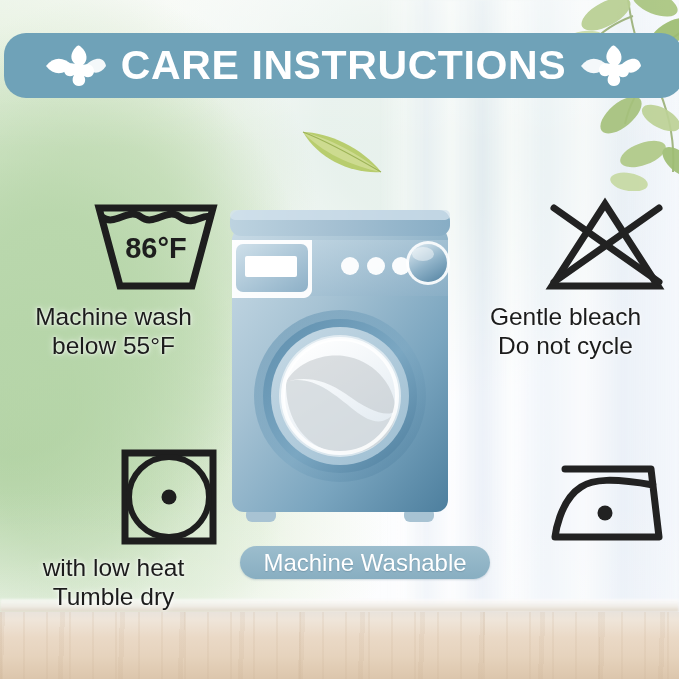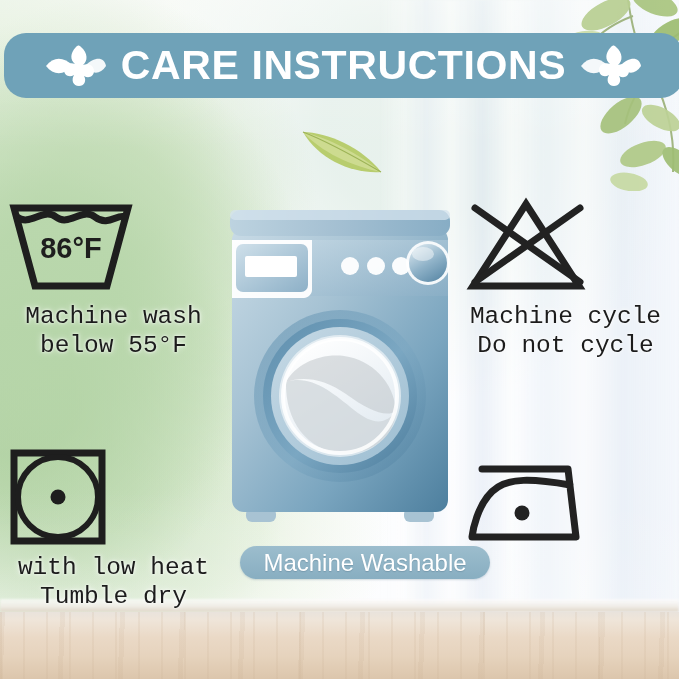--- a/index.html
+++ b/index.html
@@ -90,27 +90,27 @@
   }
   .fdl{width:62px;height:46px;flex:none;}
 
   
   .cell{position:absolute;width:215px;text-align:center;}
   .cell-tl{left:6px;top:196px;}
   .cell-tr{left:458px;top:196px;}
   .cell-bl{left:6px;top:447px;}
   .cell-br{left:458px;top:447px;}
 
-  .glyph{height:100px;display:flex;align-items:center;justify-content:flex-start;}
+  .glyph{height:100px;display:flex;align-items:center;justify-content:flex-end;}
   .cap{
     margin-top:7px;
     color:#1c1c1c;
     font-size:24.5px;
     line-height:1.17;
-    font-family:Liberation Mono, monospace;
+    font-family:Liberation Sans, sans-serif;
     text-shadow:0 0 3px rgba(255,255,255,.95), 0 0 7px rgba(255,255,255,.8);
   }
 
   
   .machine{position:absolute;left:228px;top:206px;width:224px;height:330px;}
   .badge{
     position:absolute;left:240px;top:546px;width:250px;height:33px;
     background:linear-gradient(180deg,#9cbdcd 0%,#88aec1 100%);
     border-radius:17px;
     display:flex;align-items:center;justify-content:center;
@@ -207,21 +207,21 @@
 
   <div class="cell cell-tr">
     <div class="glyph">
       <svg viewBox="0 0 136 104" width="136" height="104">
         <path d="M68 10 L121 92 L15 92 Z" fill="none" stroke="#222" stroke-width="7" stroke-linejoin="miter"></path>
         <line x1="17" y1="14" x2="122" y2="88" stroke="#222" stroke-width="7" stroke-linecap="round"></line>
         <line x1="122" y1="14" x2="17" y2="88" stroke="#222" stroke-width="7" stroke-linecap="round"></line>
       </svg>
     </div>
     <div class="cap">
-      <div>Machine cycle</div>
+      <div>Gentle bleach</div>
       <div>Do not cycle</div>
     </div>
   </div>
 
   <div class="cell cell-bl">
     <div class="glyph">
       <svg viewBox="0 0 104 104" width="104" height="104">
         <rect x="8" y="8" width="88" height="88" fill="none" stroke="#1e1e1e" stroke-width="7"></rect>
         <circle cx="52" cy="52" r="40" fill="none" stroke="#1e1e1e" stroke-width="6"></circle>
         <circle cx="52" cy="52" r="7.5" fill="#1e1e1e"></circle>

